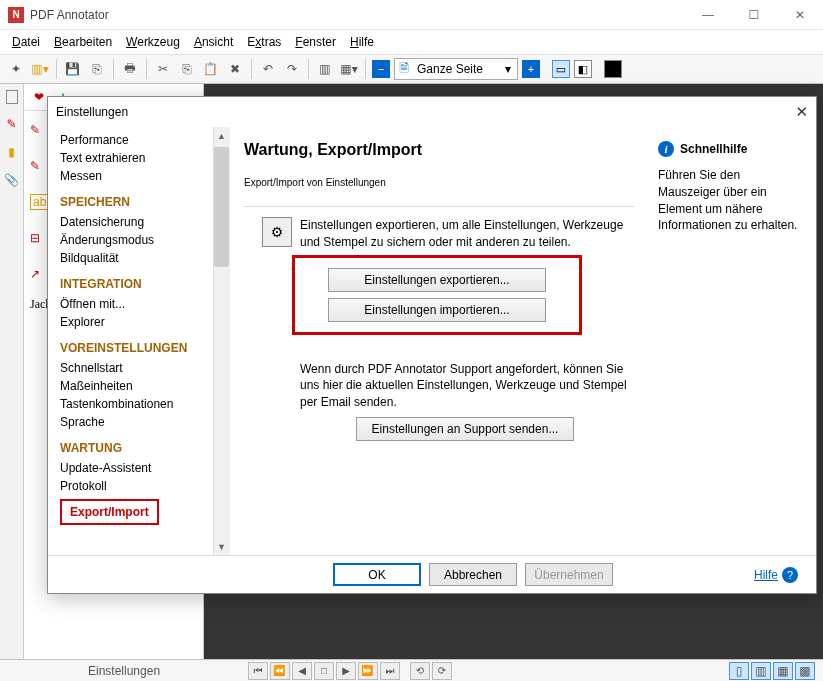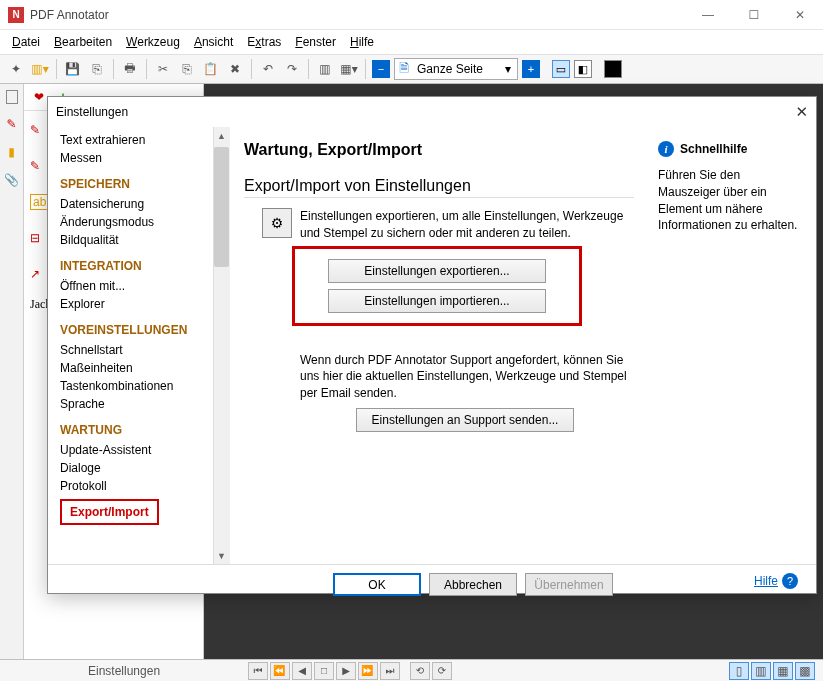--- a/index.html
+++ b/index.html
@@ -64,34 +64,34 @@
 .dlg-nav .arrow.up{top:0;} .dlg-nav .arrow.dn{bottom:0;}
 .nav-group{margin-top:10px;}
 .nav-head{font-weight:bold;color:#a16207;margin-bottom:4px;}
 .nav-item{color:#000;padding:2px 0;cursor:default;}
 .nav-item.sel{color:#c00;font-weight:bold;}
 .nav-sel-box{border:2px solid #c00;padding:4px 8px;display:inline-block;margin-top:4px;}
 
 .dlg-main{flex:1;padding:14px 12px 10px 14px;display:flex;gap:24px;}
 .dlg-left{flex:1;}
 .dlg-h1{font-size:16px;font-weight:bold;margin-bottom:18px;}
-.dlg-section-label{font-size:16px;color:#000;margin-bottom:2px;}
+.dlg-section-label{font-size:10px;color:#000;margin-bottom:18px;}
 .dlg-sep{border-top:1px solid #ddd;margin-bottom:10px;}
 .dlg-block{display:flex;gap:8px;margin-left:18px;}
 .dlg-blk-icon{width:30px;height:30px;border:1px solid #888;background:#eee;display:flex;align-items:center;justify-content:center;font-size:14px;}
 .dlg-blk-text{flex:1;line-height:1.4;}
 .dlg-btn{width:218px;height:24px;border:1px solid #999;background:linear-gradient(#f8f8f8,#e8e8e8);margin:6px auto;display:flex;align-items:center;justify-content:center;cursor:default;}
 .dlg-btn-group{margin-left:52px;margin-top:6px;}
 .red-box{border:3px solid #c00;padding:4px;margin-left:48px;margin-top:4px;width:290px;}
 .dlg-right{width:146px;}
 .qh-title{display:flex;align-items:center;gap:6px;font-weight:bold;margin-bottom:10px;}
 .qh-icon{width:16px;height:16px;border-radius:50%;background:#0066cc;color:#fff;display:flex;align-items:center;justify-content:center;font-size:11px;font-style:italic;font-family:Georgia;}
 .qh-text{line-height:1.4;}
 
-.dlg-footer{height:29px;border-top:1px solid #ddd;display:flex;align-items:flex-start;justify-content:flex-end;padding:8px 12px;gap:8px;}
+.dlg-footer{height:38px;border-top:1px solid #ddd;display:flex;align-items:center;justify-content:flex-end;padding:0 12px;gap:8px;}
 .fbtn{width:88px;height:23px;border:1px solid #999;background:#e8e8e8;display:flex;align-items:center;justify-content:center;font-size:12px;cursor:default;}
 .fbtn.primary{border:2px solid #0066cc;background:#fff;}
 .fbtn.disabled{color:#999;}
 .help-link{margin-left:auto;margin-right:6px;color:#0066cc;text-decoration:underline;display:flex;align-items:center;gap:4px;}
 .help-q{width:16px;height:16px;border-radius:50%;background:#0066cc;color:#fff;display:flex;align-items:center;justify-content:center;font-size:11px;}
 </style>
 </head>
 <body>
 
 <div class="titlebar">
@@ -211,20 +211,21 @@
 </div>
 
 <div class="dialog">
   <div class="dlg-title">
     <div class="t">Einstellungen</div>
     <div class="x">✕</div>
   </div>
   <div class="dlg-body">
     <div class="dlg-nav">
       <div>
+        <div class="nav-item">Performance</div>
         <div class="nav-item">Text extrahieren</div>
         <div class="nav-item">Messen</div>
       </div>
       <div class="nav-group">
         <div class="nav-head">SPEICHERN</div>
         <div class="nav-item">Datensicherung</div>
         <div class="nav-item">Änderungsmodus</div>
         <div class="nav-item">Bildqualität</div>
       </div>
       <div class="nav-group">
@@ -235,21 +236,20 @@
       <div class="nav-group">
         <div class="nav-head">VOREINSTELLUNGEN</div>
         <div class="nav-item">Schnellstart</div>
         <div class="nav-item">Maßeinheiten</div>
         <div class="nav-item">Tastenkombinationen</div>
         <div class="nav-item">Sprache</div>
       </div>
       <div class="nav-group">
         <div class="nav-head">WARTUNG</div>
         <div class="nav-item">Update-Assistent</div>
-        <div class="nav-item">Dialoge</div>
         <div class="nav-item">Protokoll</div>
         <div class="nav-sel-box">
           <span class="nav-item sel">Export/Import</span>
         </div>
       </div>
       <div class="scroll">
         <div class="arrow up">▲</div>
         <div class="thumb"></div>
         <div class="arrow dn">▼</div>
       </div>

